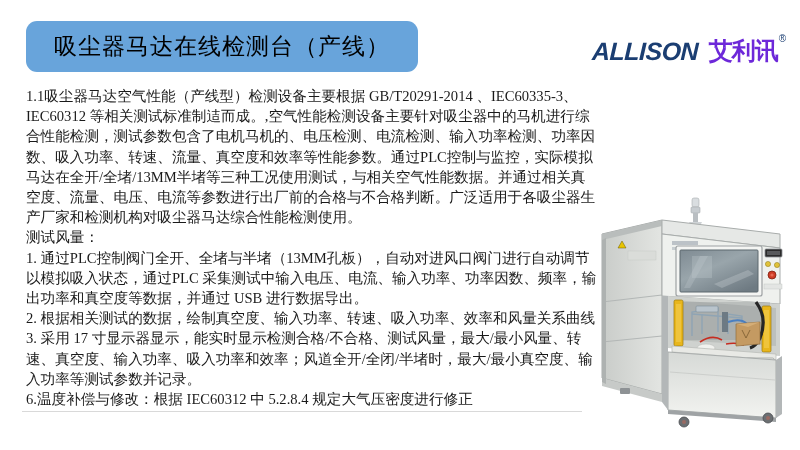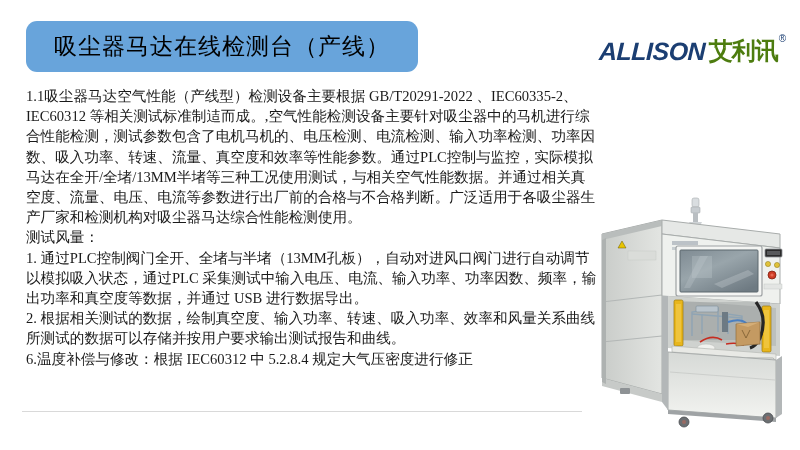--- a/index.html
+++ b/index.html
@@ -54,23 +54,23 @@
     font-size: 25px;
     letter-spacing: -0.5px;
     color: #1B3E72;
     line-height: 30px;
     transform: skewX(-2deg);
   }
   #logo-cn {
     font-family: "DejaVu Sans", "Liberation Sans", sans-serif;
     font-weight: bold;
     font-size: 24px;
-    color: #4d7c0f;
+    color: #6d28d9;
     line-height: 30px;
-    margin-left: 3px;
+    margin-left: 10px;
     letter-spacing: -1px;
   }
   #logo-tm {
     font-family: "Liberation Sans", "DejaVu Sans", sans-serif;
     font-size: 10px;
     color: #1B3E72;
     line-height: 10px;
     margin-left: 1px;
     margin-top: -2px;
   }
@@ -122,25 +122,25 @@
     <span id="title-text">吸尘器马达在线检测台（产线）</span>
   </div>
 
   <div id="logo">
     <span id="logo-word">ALLISON</span>
     <span id="logo-cn">艾利讯</span>
     <span id="logo-tm">®</span>
   </div>
 
   <div id="body-text">
-    <p>1.1吸尘器马达空气性能（产线型）检测设备主要根据 GB/T20291-2022 、IEC60335-2、IEC60312 等相关测试标准制迼而成。,空气性能检测设备主要针对吸尘器中的马机进行综合性能检测，测试参数包含了电机马机的、电压检测、电流检测、输入功率检测、功率因数、吸入功率、转速、流量、真空度和效率等性能参数。通过PLC控制与监控，实际模拟马达在全开/全堵/13MM半堵等三种工况使用测试，与相关空气性能数据。并通过相关真空度、流量、电压、电流等参数进行出厂前的合格与不合格判断。广泛适用于各吸尘器生产厂家和检测机构对吸尘器马达综合性能检测使用。</p>
+    <p>1.1吸尘器马达空气性能（产线型）检测设备主要根据 GB/T20291-2014 、IEC60335-3、IEC60312 等相关测试标准制迼而成。,空气性能检测设备主要针对吸尘器中的马机进行综合性能检测，测试参数包含了电机马机的、电压检测、电流检测、输入功率检测、功率因数、吸入功率、转速、流量、真空度和效率等性能参数。通过PLC控制与监控，实际模拟马达在全开/全堵/13MM半堵等三种工况使用测试，与相关空气性能数据。并通过相关真空度、流量、电压、电流等参数进行出厂前的合格与不合格判断。广泛适用于各吸尘器生产厂家和检测机构对吸尘器马达综合性能检测使用。</p>
     <p>测试风量：</p>
     <p>1. 通过PLC控制阀门全开、全堵与半堵（13MM孔板），自动对进风口阀门进行自动调节以模拟吸入状态，通过PLC 采集测试中输入电压、电流、输入功率、功率因数、频率，输出功率和真空度等数据，并通过 USB 进行数据导出。</p>
     <p>2. 根据相关测试的数据，绘制真空度、输入功率、转速、吸入功率、效率和风量关系曲线</p>
-    <p>所测试的数据可以存储并按用户要求输出测试报告和曲线。</p>
+    <p>3. 采用 17 寸显示器显示，能实时显示检测合格/不合格、测试风量，最大/最小风量、转速、真空度、输入功率、吸入功率和效率；风道全开/全闭/半堵时，最大/最小真空度、输入功率等测试参数并记录。</p>
     <p>6.温度补偿与修改：根据 IEC60312 中 5.2.8.4 规定大气压密度进行修正</p>
   </div>
 
   <div id="bottom-rule"></div>
 
   <div id="machine-photo">
     <svg width="200" height="236" viewBox="0 0 200 236" xmlns="http://www.w3.org/2000/svg">
       <defs>
         <linearGradient id="panelLeft" x1="0" y1="0" x2="1" y2="0">
           <stop offset="0" stop-color="#c9ccc9"></stop>

